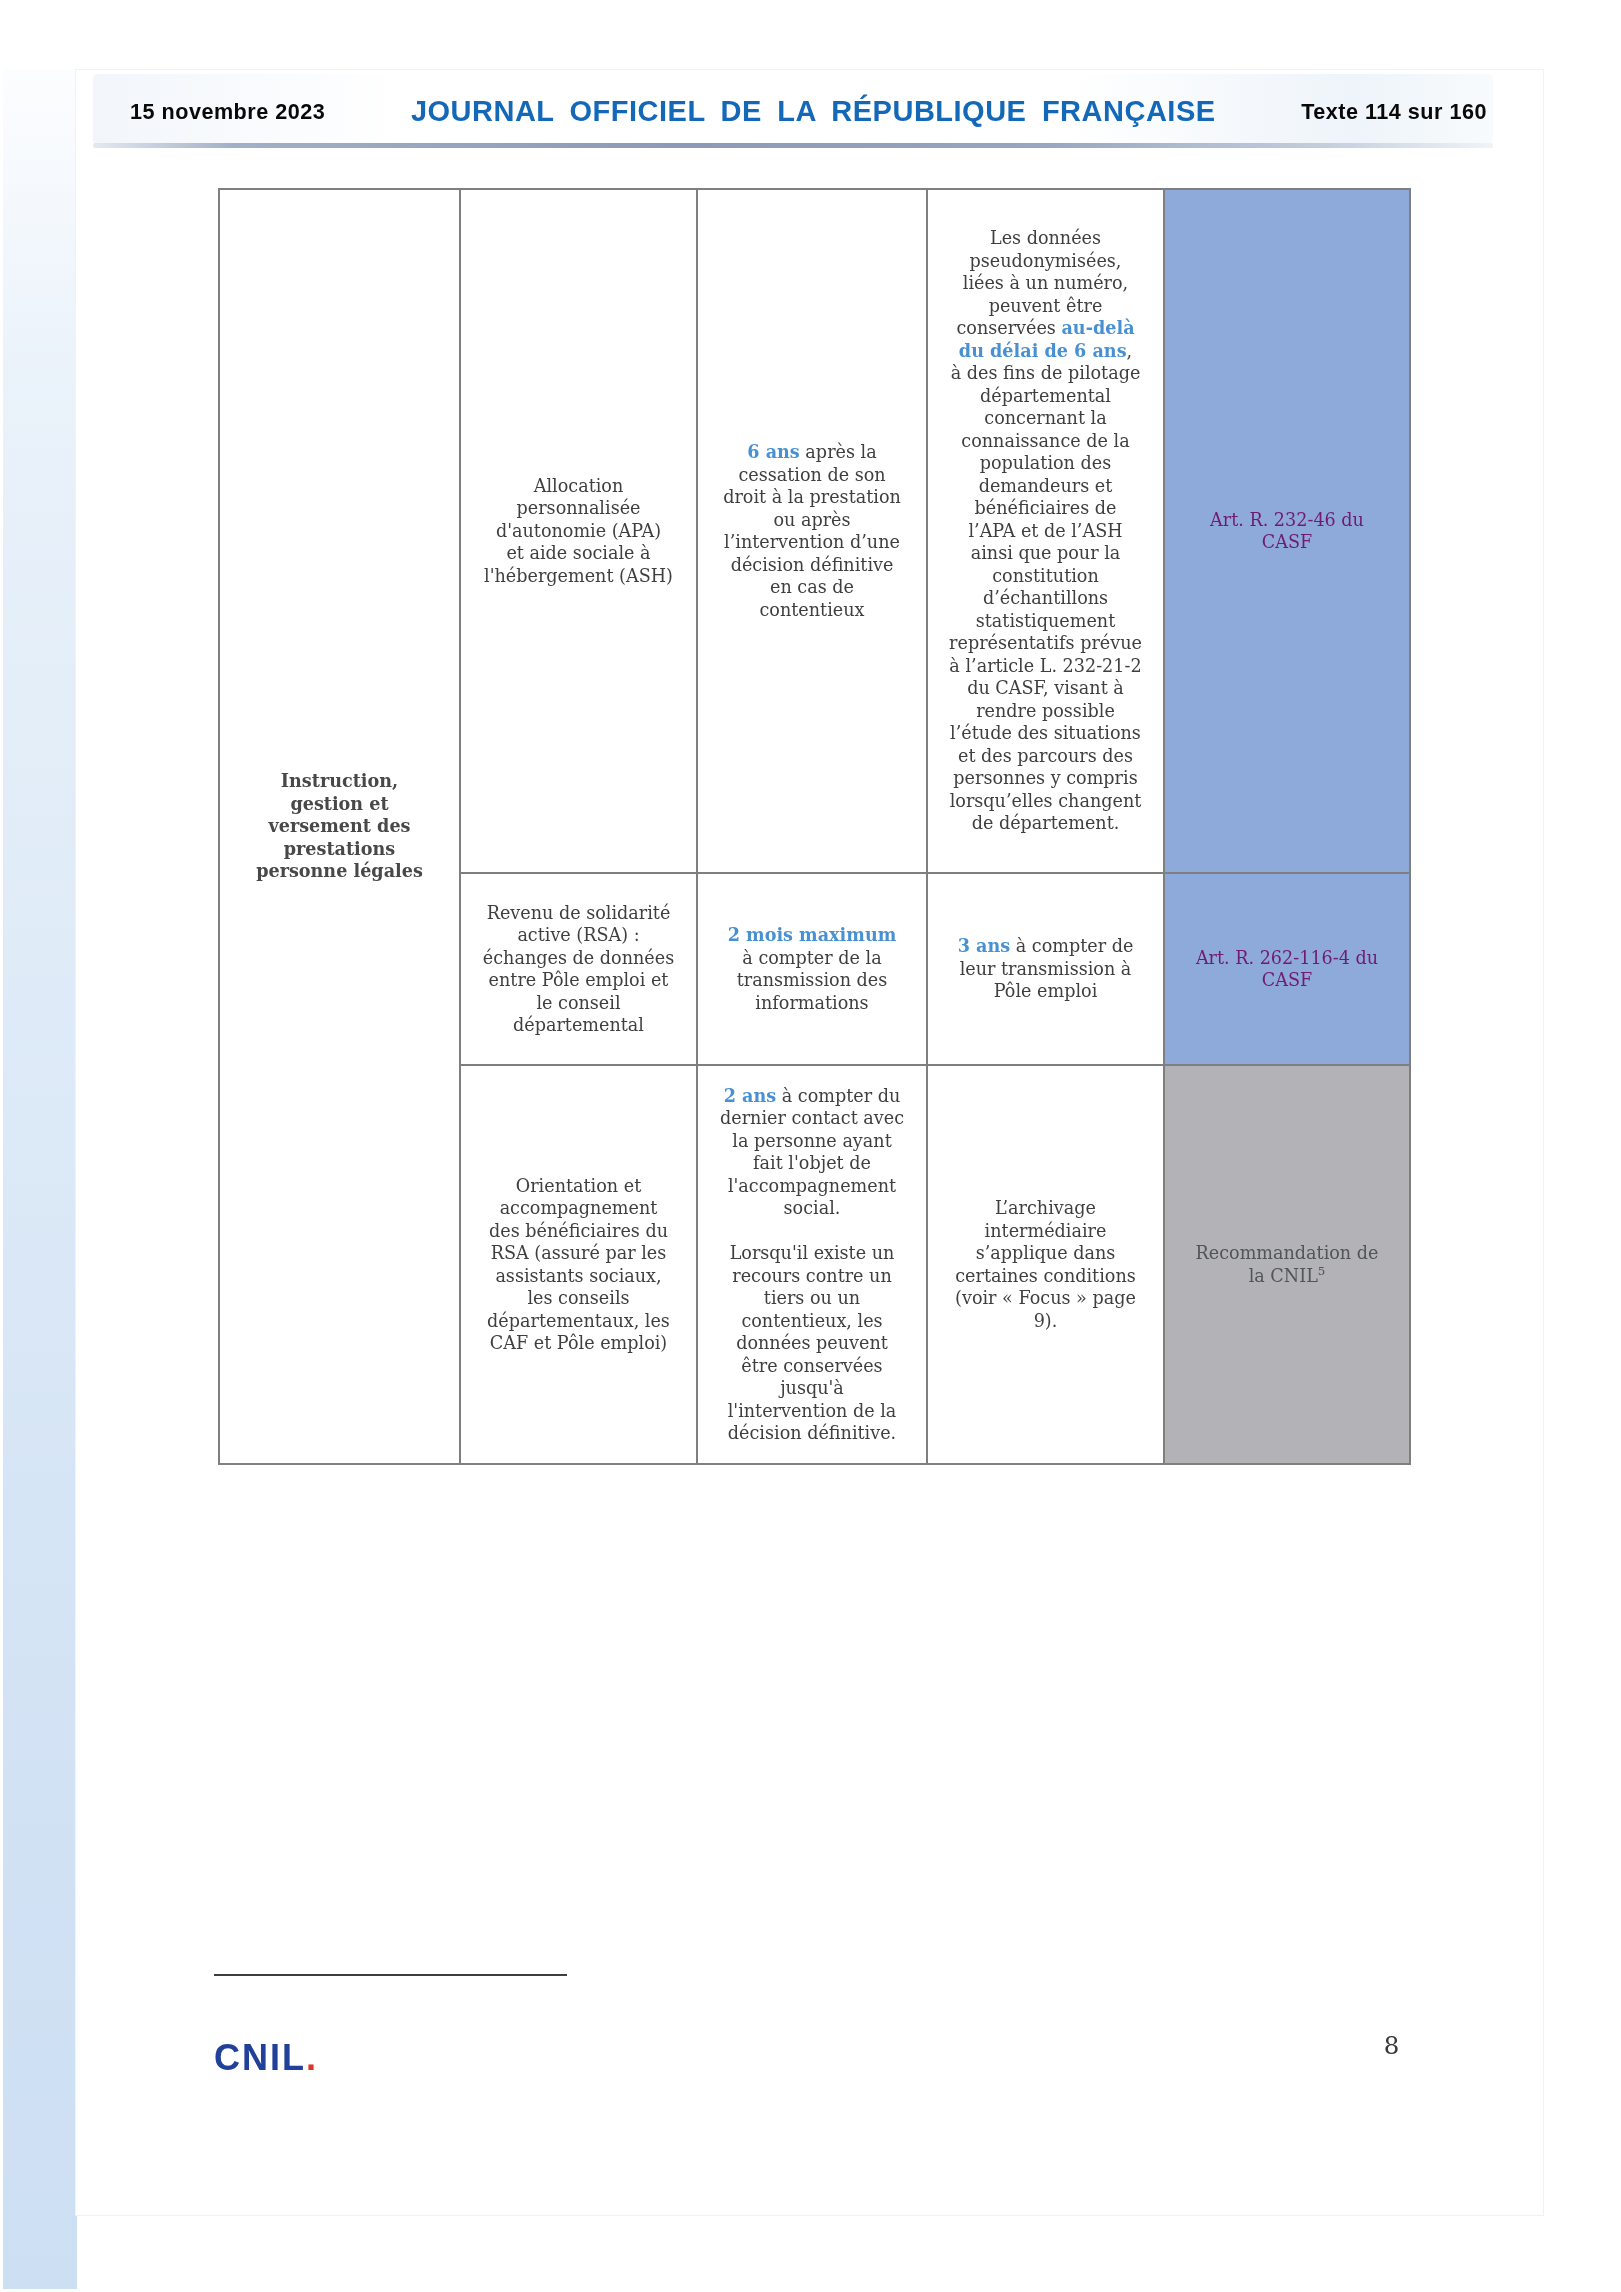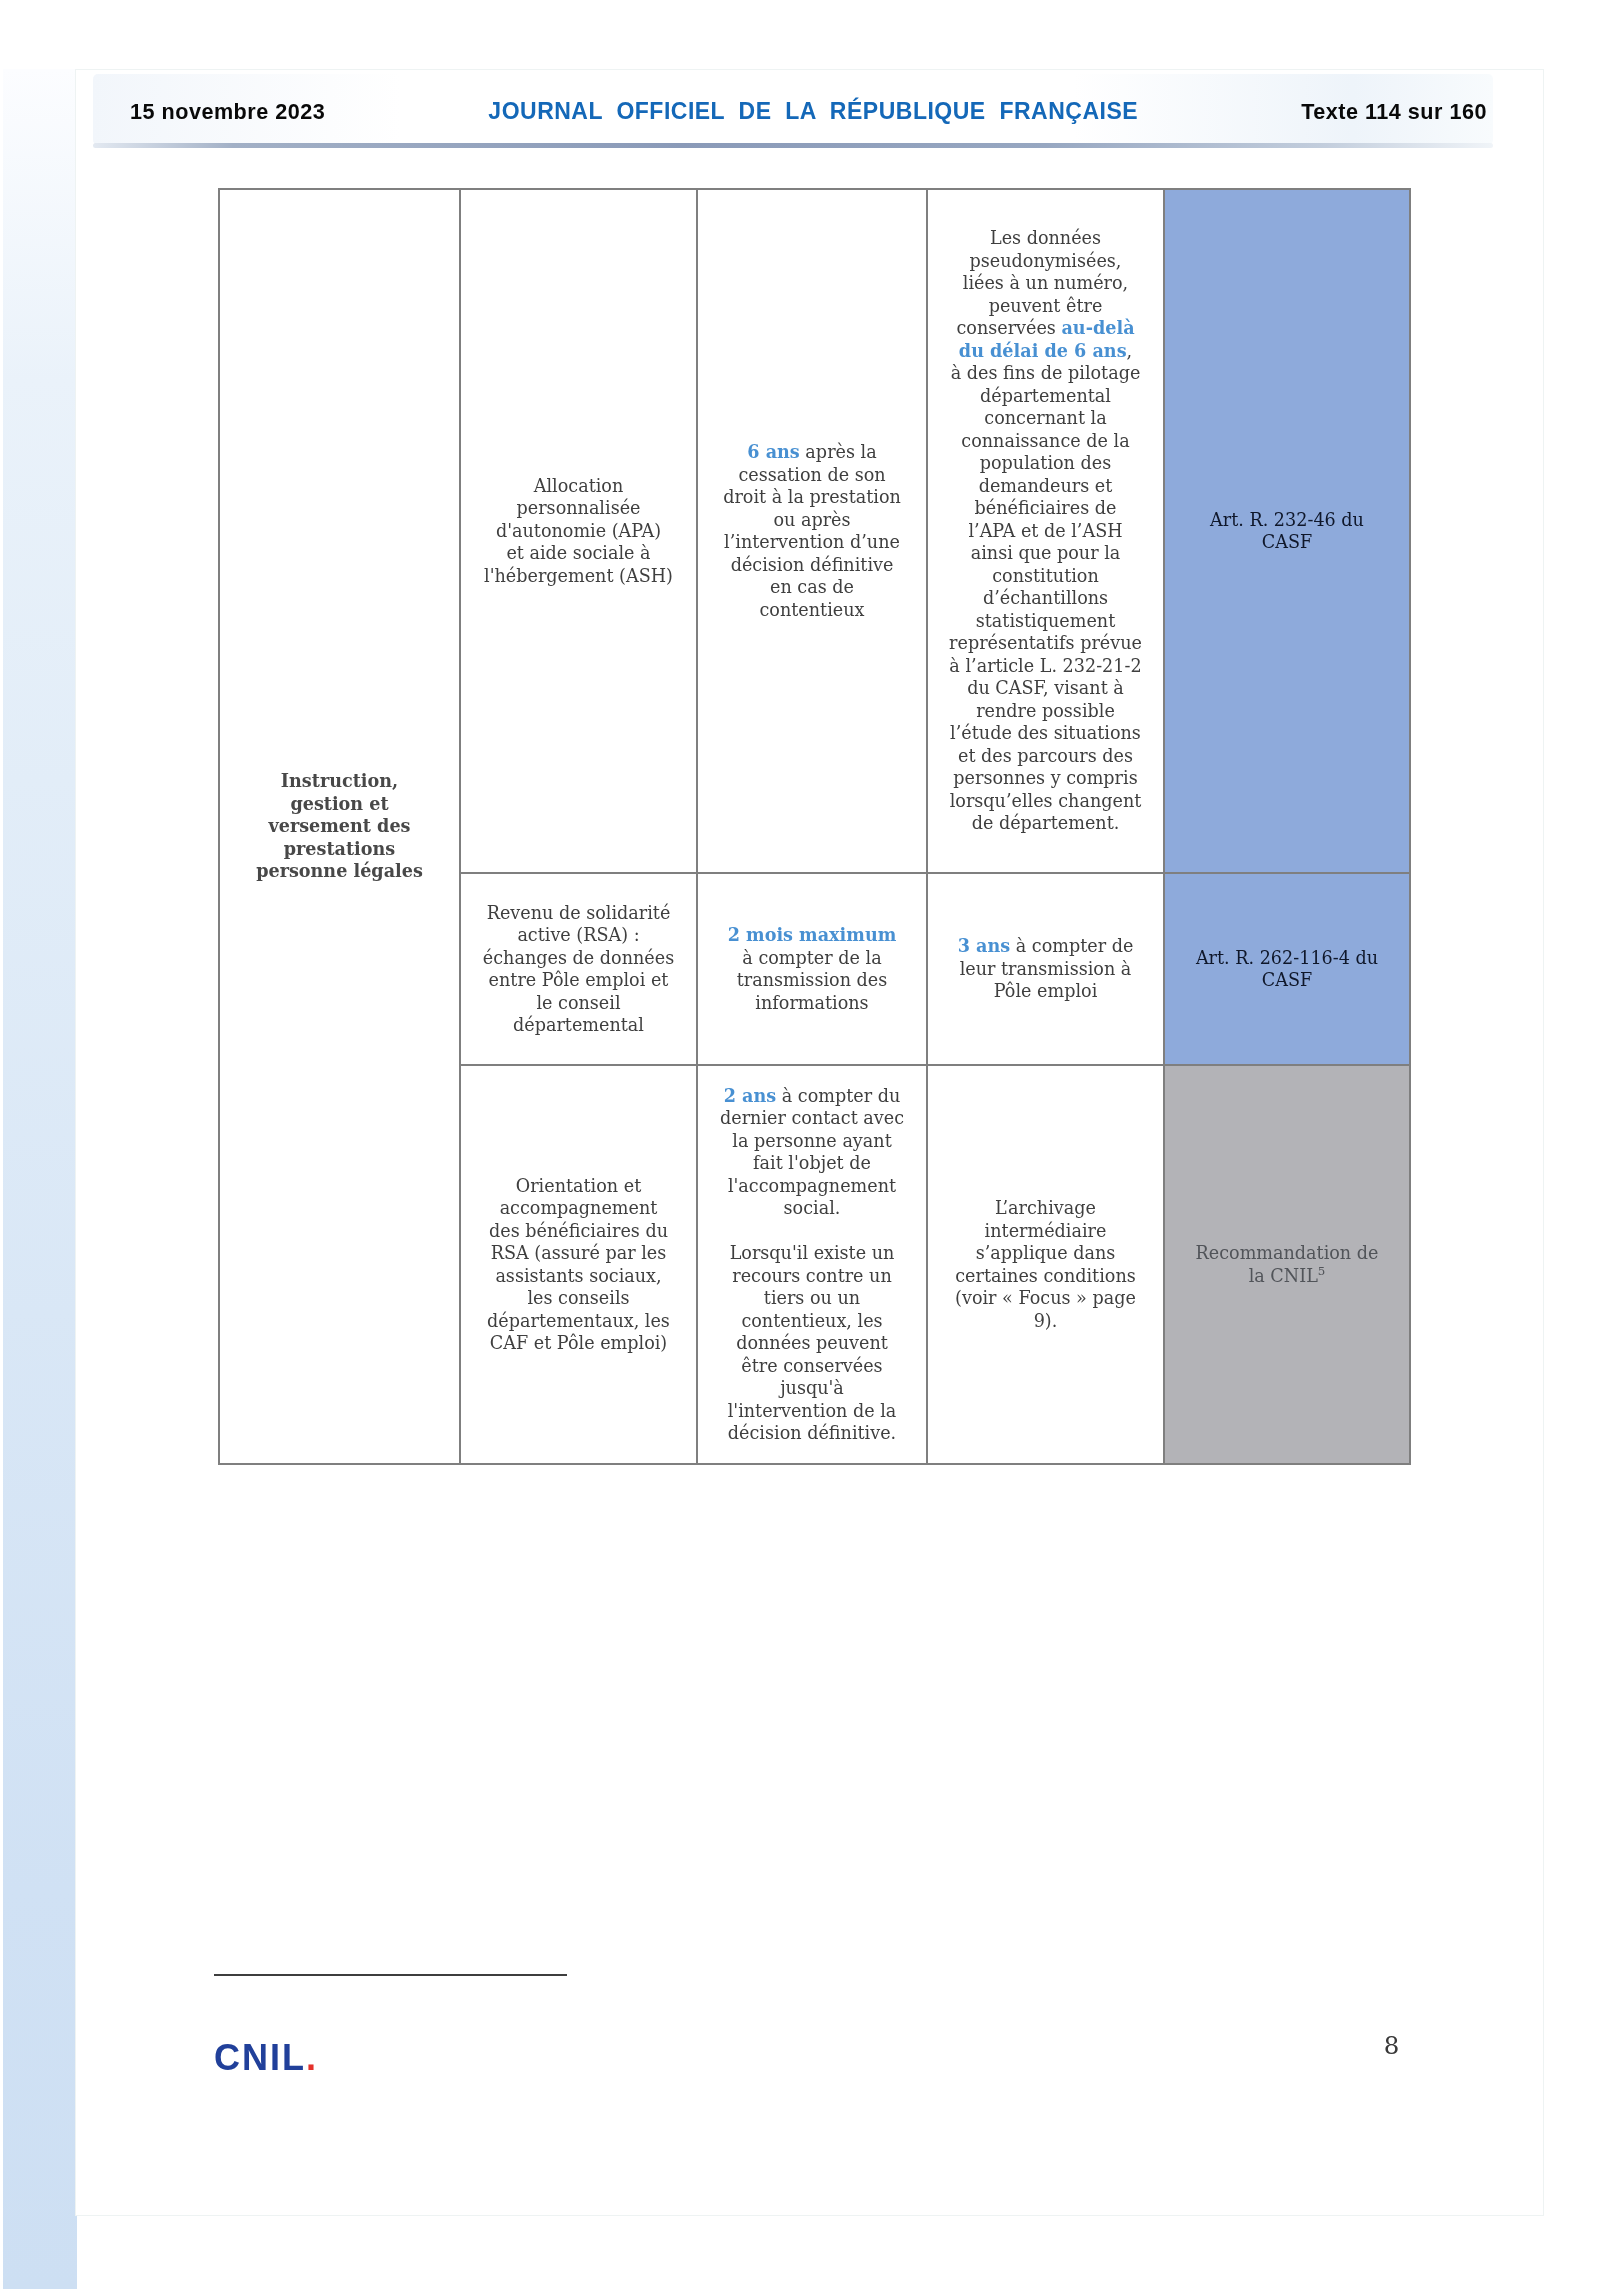--- a/index.html
+++ b/index.html
@@ -22,42 +22,42 @@
     position:absolute;left:93px;top:74px;width:1400px;height:71px;border-radius:4.9px;
     background:linear-gradient(90deg,#f2f6fb 0%,#ffffff 22%,#ffffff 70%,#eef4fa 90%,#f8fbfd 100%);
   }
   .header{
     position:absolute;left:130px;top:96px;width:1357px;height:31px;
     display:flex;justify-content:space-between;align-items:center;
     font-family:"Liberation Sans", sans-serif;font-weight:bold;
   }
   .header .side{font-size:21.6px;color:#090909;letter-spacing:0.5px;}
   .header .journal{
-    flex:1;text-align:center;font-size:23px;color:var(--journal-blue,#1468b8);
+    flex:1;text-align:center;font-size:29px;color:var(--journal-blue,#1468b8);
     letter-spacing:0.5px;word-spacing:6.9px;
   }
   .header-rule{
     position:absolute;left:93px;top:143px;width:1400px;height:4.9px;border-radius:2.9px;
     background:linear-gradient(90deg,#e3e9f1 0%,#a2b0c6 10%,#8a9ab8 42%,#97a7c1 68%,#c3cedd 88%,#f0f4f8 100%);
   }
   
   table.main{
     position:absolute;left:218px;top:188px;width:1192px;
     border-collapse:collapse;table-layout:fixed;
   }
   table.main td{
     border:2px solid var(--border-gray,#7f7f7f);
     vertical-align:middle;text-align:center;
     padding:5.9px 9.8px;box-sizing:border-box;
     font-size:17.6px;line-height:22.5px;white-space:pre-line;
     overflow:hidden;
   }
   td.cat{font-weight:bold;font-size:18.6px;line-height:25.5px;color:#484848;}
   .hl{color:var(--highlight-blue,#4890d2);font-weight:bold;}
-  td.ref-blue{background:var(--cell-blue-bg,#8eaadb);color:#0f172a;font-size:18.6px;line-height:24.5px;}
+  td.ref-blue{background:var(--cell-blue-bg,#8eaadb);color:#701a75;font-size:18.6px;line-height:24.5px;}
   td.ref-gray{background:var(--cell-gray-bg,#b3b3b7);color:#515459;font-size:18.6px;line-height:24.5px;}
   td sup{font-size:11.8px;line-height:0;}
   
   .footnote-rule{position:absolute;left:214px;top:1974px;width:353px;height:2px;background:#3e3e3e;}
   .footnote{position:absolute;left:214px;top:1996px;width:882px;font-size:17px;color:#1c1c1c;}
   .footnote sup{font-size:10.8px;}
   
   .cnil-logo{
     position:absolute;left:214px;top:2037px;
     font-family:"Liberation Sans", sans-serif;font-weight:bold;font-size:36px;

